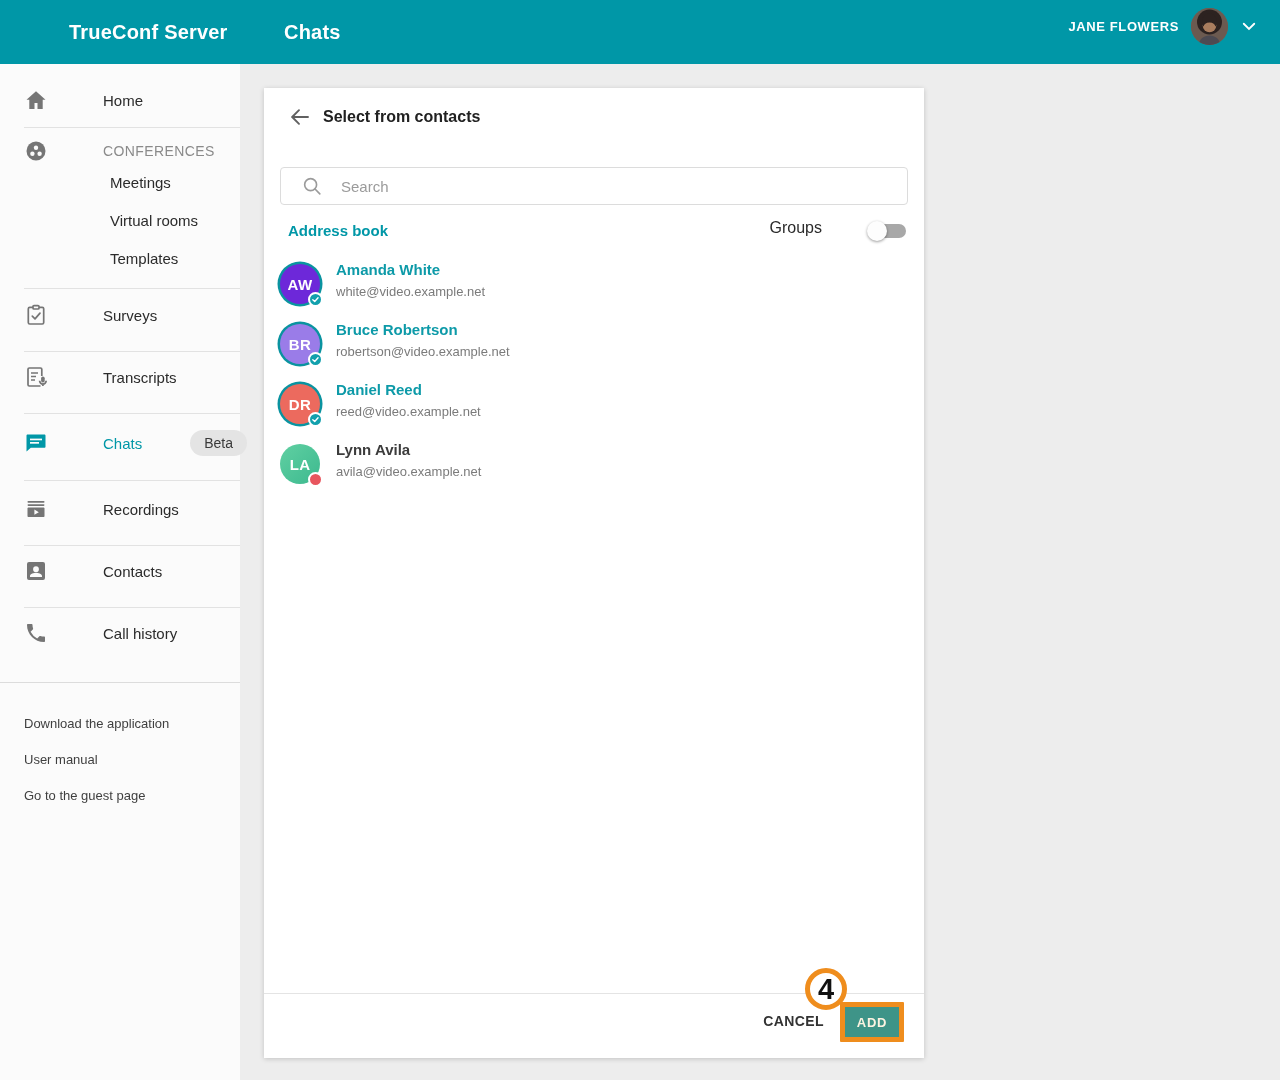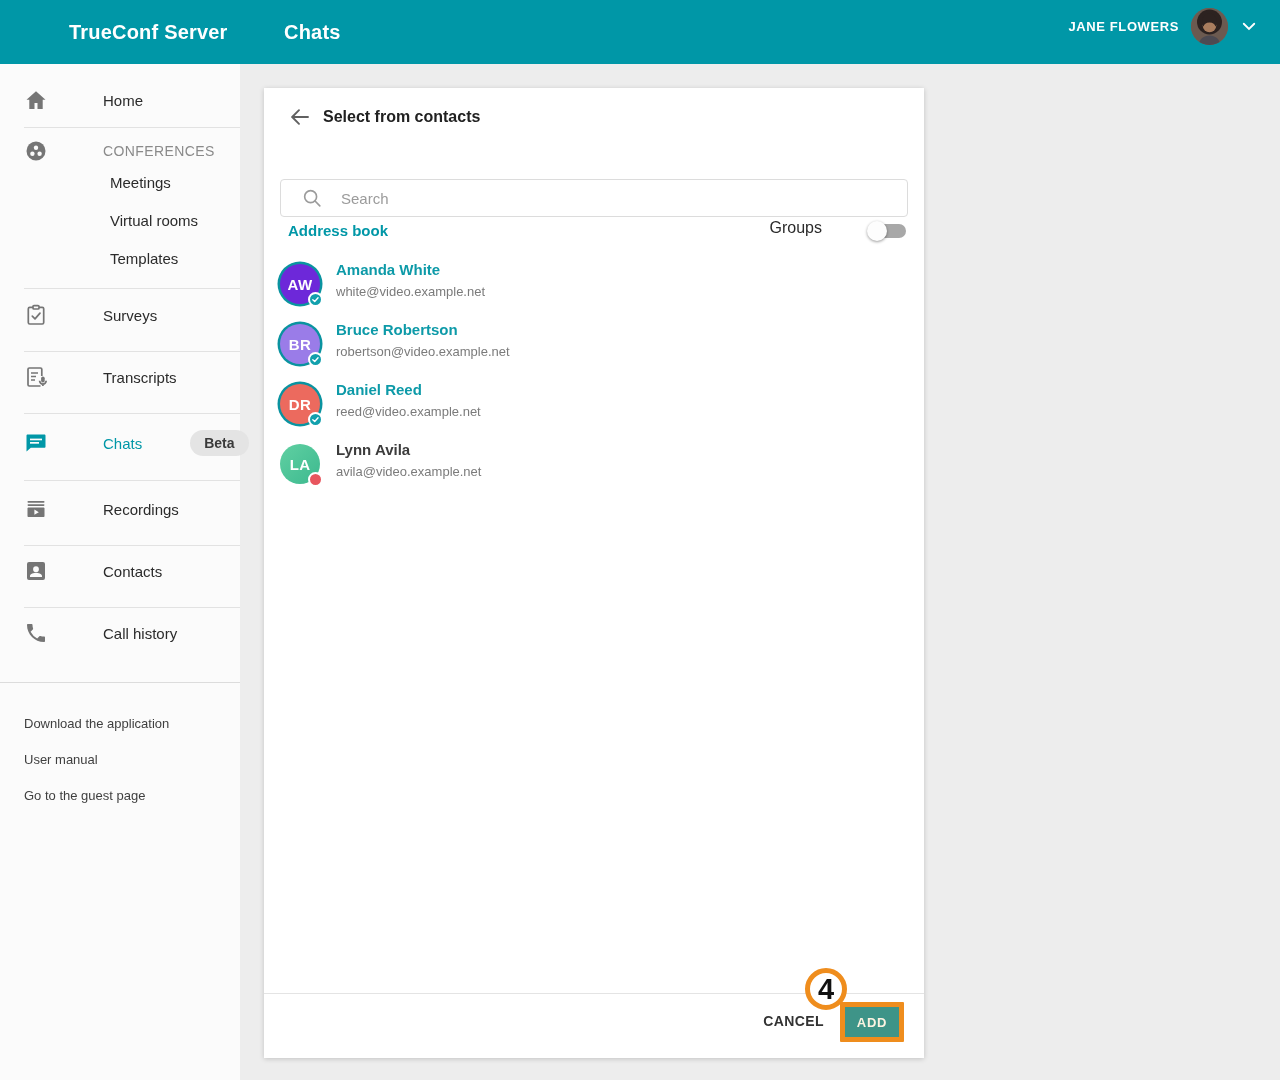--- a/index.html
+++ b/index.html
@@ -42,39 +42,39 @@
     position:absolute; left:0; width:240px; height:48px;
     display:flex; align-items:center; padding-left:24px; cursor:pointer;gap:32px;
   }
   .nav-icon { width:24px; height:24px; margin-right:23px; flex:0 0 auto; display:flex; }
   .nav-label { font-size:15px; color:#2b2b2b; }
   .nav-label.section { color:#8a8a8a; font-size:14px; letter-spacing:.4px; }
   .nav-sub { padding-left:110px; }
   .nav-item.active .nav-label { color:#0097a7; font-weight:400; }
   .beta-badge {
     margin-left:16px; background:#e4e4e4; color:#3a3a3a;
-    border-radius:15px; padding:5px 14px; font-size:14px;font-weight:bold;
+    border-radius:15px; padding:5px 14px; font-size:14px;
   }
   .sidebar-divider { position:absolute; left:24px; right:0; height:1px; background:#e2e2e2; }
   .sidebar-divider.full { left:0; background:#dcdcdc; }
   .side-link {
     position:absolute; left:24px; font-size:13px; color:#3f3f3f; cursor:pointer;
   }
 
   
   .dialog {
     position:absolute; left:264px; top:88px; width:660px; height:970px;
     background:#fff; box-shadow:0 1px 5px rgba(0,0,0,.18); z-index:15;padding-left:36px;
   }
   .back-arrow { position:absolute; left:24px; top:17px; width:24px; height:24px; cursor:pointer; }
   .dialog-title { position:absolute; left:59px; top:20px; font-size:16px; color:#212121; }
 
   .search-box {
     position:absolute; left:16px; top:79px; width:628px; height:38px;
-    border:1px solid #dcdcdc; border-radius:4px; display:flex; align-items:center;margin-top:12px;
+    border:1px solid #dcdcdc; border-radius:4px; display:flex; align-items:center;
   }
   .search-icon { width:22px; height:22px; margin-left:20px; flex:0 0 auto; display:flex; }
   .search-input {
     border:none; outline:none; flex:1; height:100%; margin-left:18px; margin-right:10px;
     font-size:15px; font-family:inherit; color:#212121; background:transparent;
   }
   .search-input::placeholder { color:#9b9b9b; }
 
   .addressbook-link {
     position:absolute; left:24px; top:134px; font-size:15px; font-weight:700;

